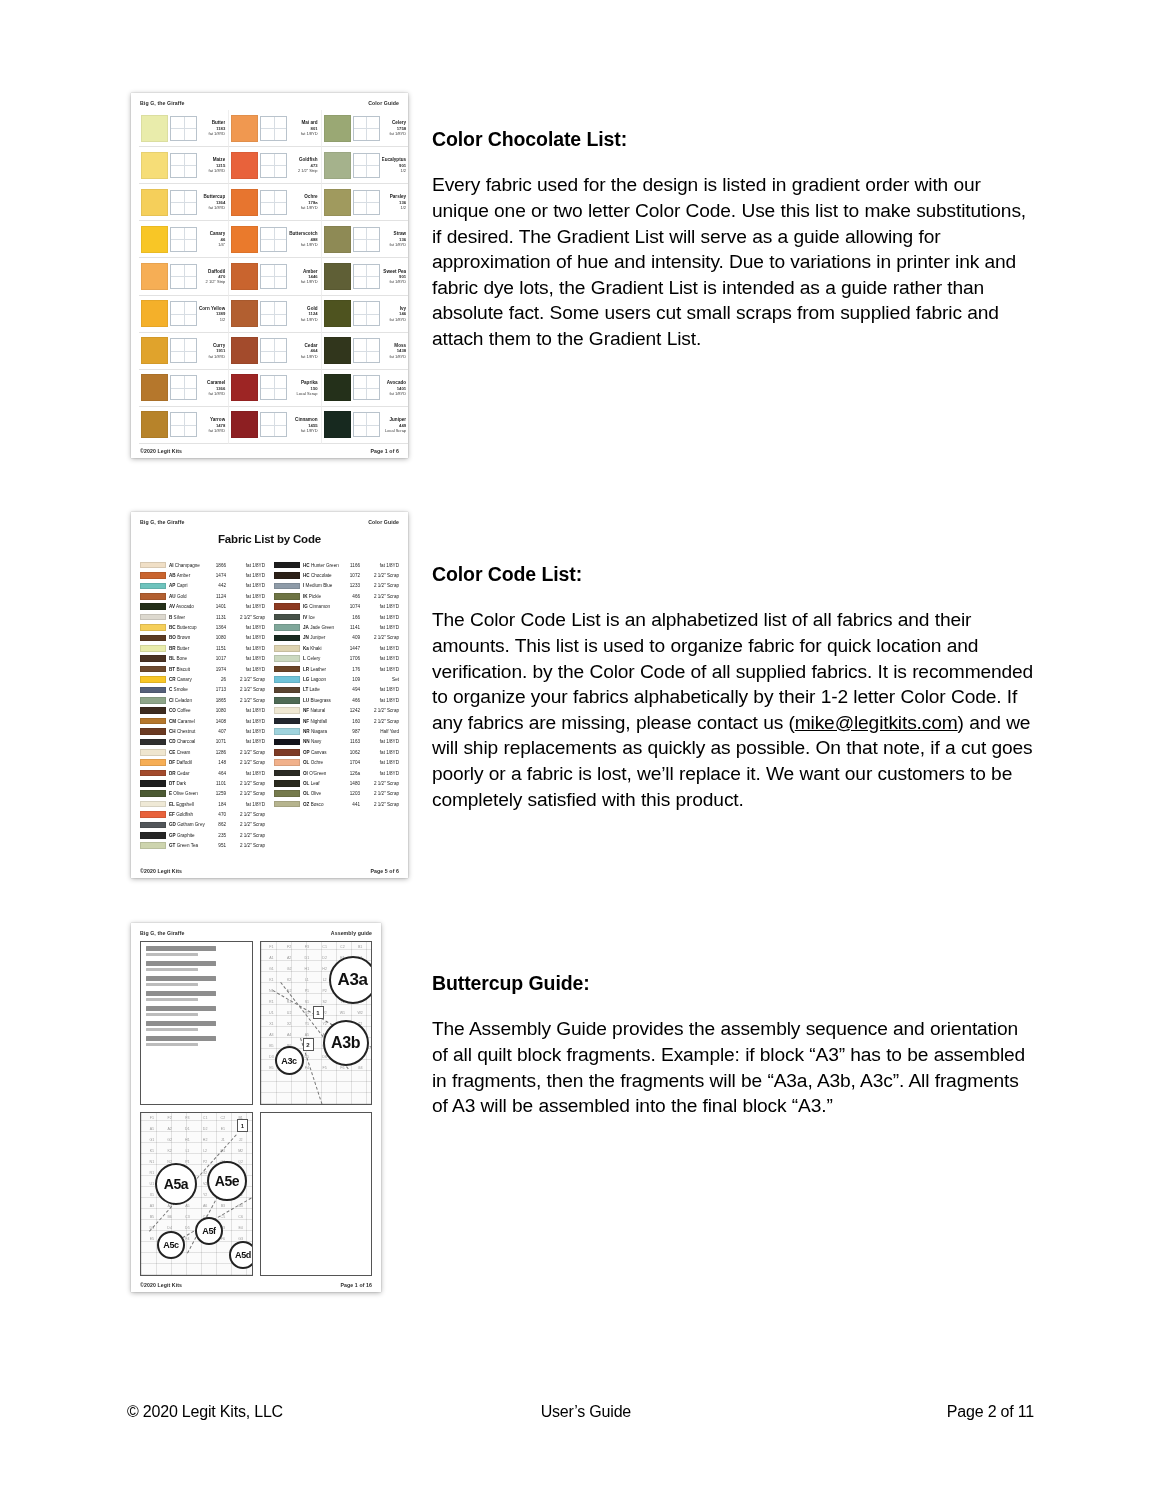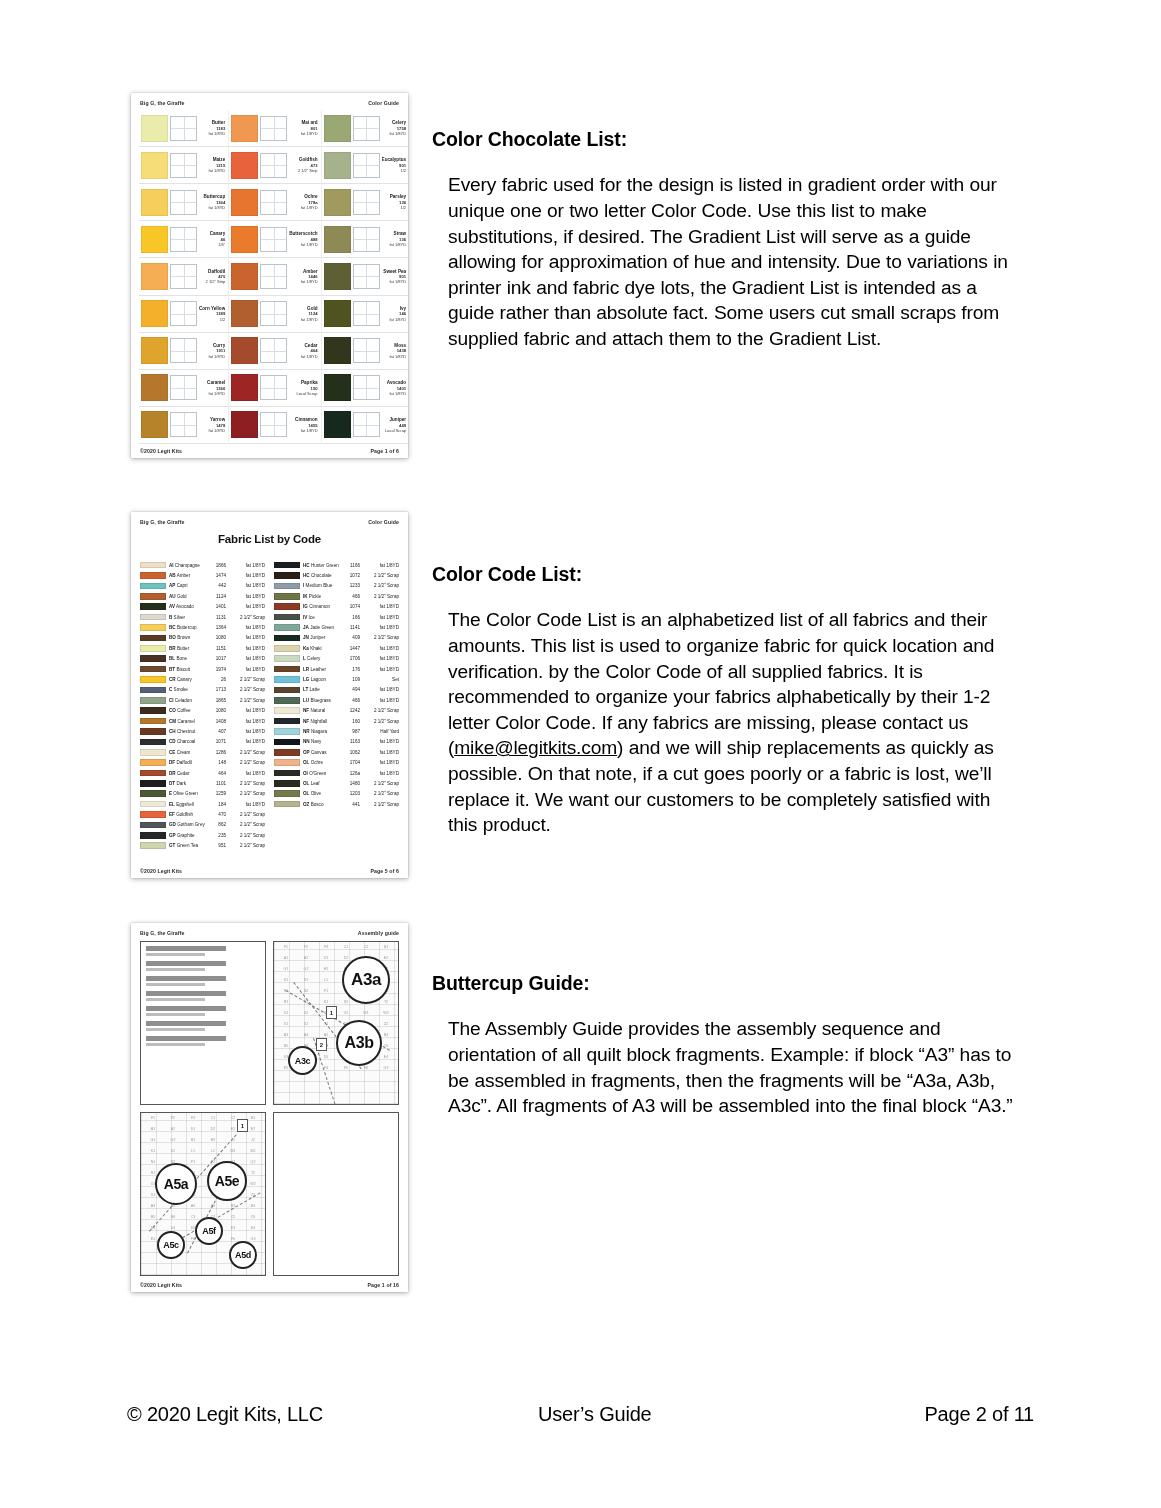--- a/index.html
+++ b/index.html
@@ -32,21 +32,21 @@
   .heading {
     font-size: 19.5px;
     font-weight: bold;
     letter-spacing: -0.1px;
     margin: 0 0 22px 0;
     line-height: 1.15;
   }
   .body-text {
     font-size: 19.2px;
     line-height: 25.6px;
-    margin: 16px;
+    margin: 0;
     letter-spacing: -0.15px;
     word-spacing: 0.2px;
   }
   .body-text .link {
     text-decoration: underline;
     color: #000000;
   }
 
   
   .thumb {
@@ -173,21 +173,21 @@
     height: 4.6px;
     flex: 0 0 auto;
     border: 0.4px solid rgba(0,0,0,0.10);
   }
   .code-name { flex: 1 1 auto; overflow: hidden; }
   .code-name b { font-weight: bold; }
   .code-qty { flex: 0 0 18px; text-align: right; }
   .code-cut { flex: 0 0 36px; text-align: right; }
 
   
-  #thumb-assembly { left: 131px; top: 923px; width: 277px; height: 369px; }
+  #thumb-assembly { left: 131px; top: 923px; width: 250px; height: 369px; }
   .asm-grid {
     position: absolute;
     left: 9px;
     right: 9px;
     top: 18px;
     bottom: 16px;
     display: grid;
     grid-template-columns: 1fr 1fr;
     grid-template-rows: 1fr 1fr;
     gap: 7px;
@@ -264,21 +264,21 @@
   }
 
   
   .footer {
     position: absolute;
     left: 127px;
     right: 127px;
     top: 1403px;
     display: flex;
     align-items: flex-end;
-    font-size: 20px;
+    font-size: 16px;
     letter-spacing: -0.2px;
   }
   .footer .f-left   { flex: 0 0 auto; }
   .footer .f-center { flex: 1 1 auto; text-align: center; margin-left: -58px; }
   .footer .f-right  { flex: 0 0 auto; }
 </style>
 </head>
 <body>
 
 <div class="page">

